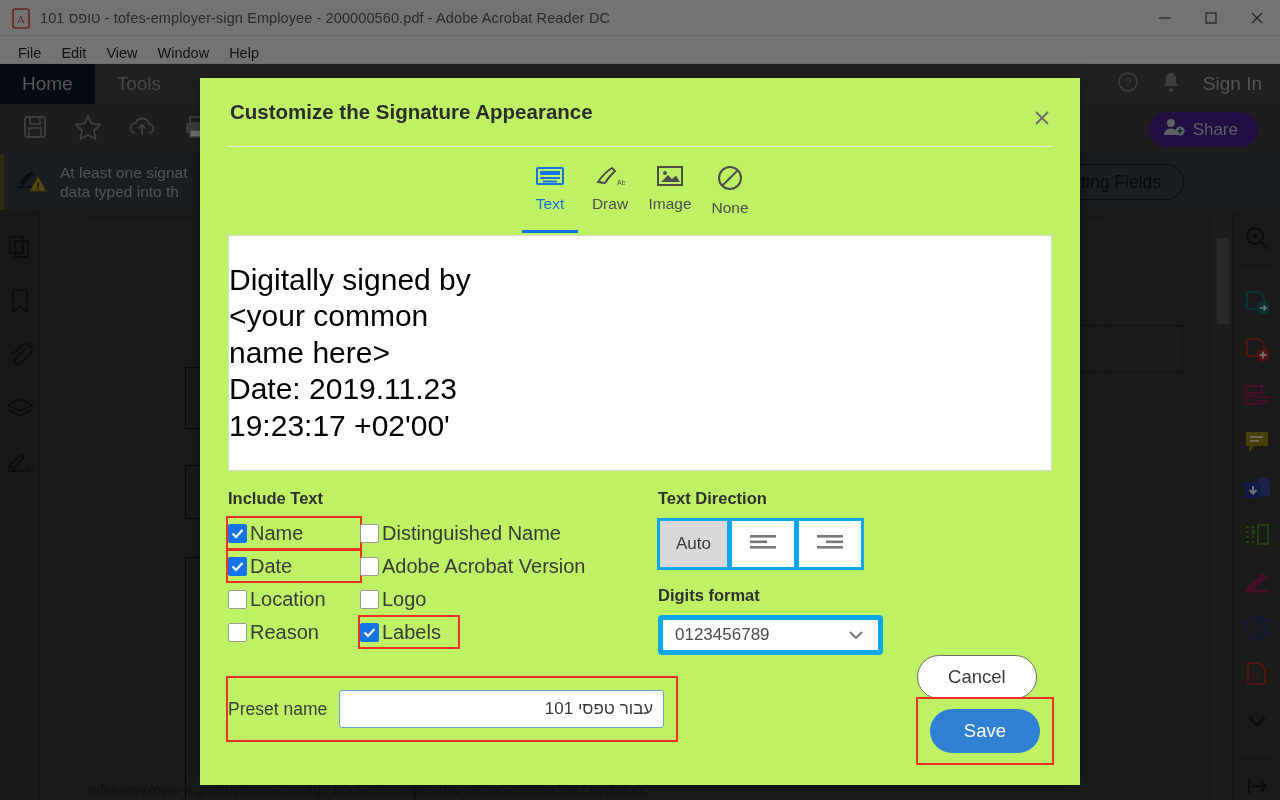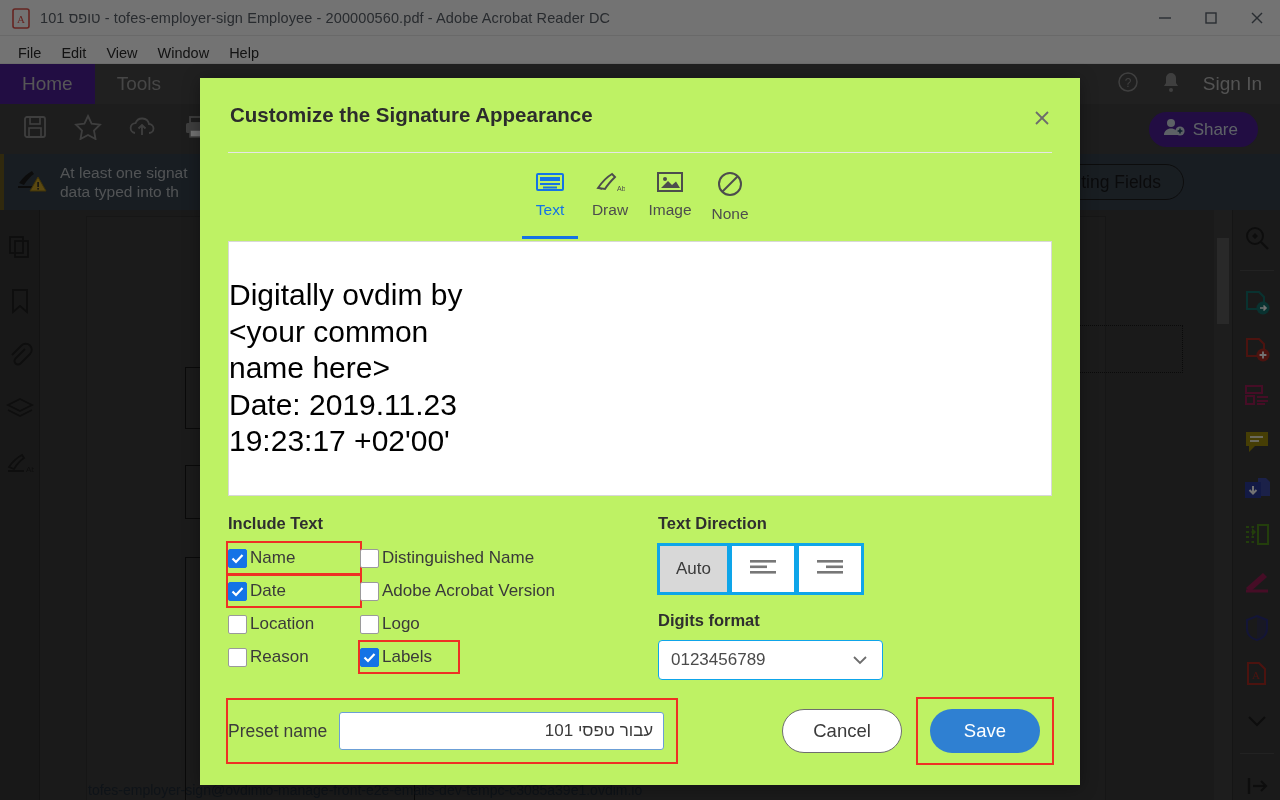--- a/index.html
+++ b/index.html
@@ -44,21 +44,21 @@
     background: #3a3a3a;
   }
   .acro-tabsbar {
     position: absolute; top: 0; left: 0; right: 0; height: 40px;
     background: #474747;
     display: flex; align-items: center;
   }
   .acro-tab {
     padding: 0 22px; line-height: 40px; font-size: 19px; color: #9c9c9c;
   }
-  .acro-tab.active { background: #4c1d95; color: #bfbfbf; }
+  .acro-tab.active { background: #0f172a; color: #bfbfbf; }
   .acro-right-head {
     position: absolute; right: 0; top: 0; height: 40px; display: flex; align-items: center; gap: 22px;
     padding-right: 18px; color: #9a9a9a;
   }
   .acro-signin { font-size: 19px; color: #b9b9b9; }
 
   .acro-toolbar {
     position: absolute; top: 40px; left: 0; right: 0; height: 50px;
     background: #404040; display: flex; align-items: center; gap: 26px; padding-left: 22px;
     color: #8b8b8b;
@@ -177,51 +177,51 @@
   .cb-grid { display: flex; gap: 0; }
   .cb-col { display: flex; flex-direction: column; gap: 3px; }
   .cb-col.c1 { width: 132px; }
   .cb-row { display: flex; align-items: center; height: 30px; position: relative; }
   .cb-row.hl { outline: 2.5px solid #ee3124; outline-offset: 0px; }
   .cbx {
     width: 19px; height: 19px; border: 1.6px solid #9a9a9a; background: #fff;
     border-radius: 2px; flex: none; display: flex; align-items: center; justify-content: center;
   }
   .cbx.on { background: #1473e6; border-color: #1473e6; }
-  .cb-label { font-size: 17px; color: #3a3a3a; margin-left: 3px; white-space: nowrap; }
+  .cb-label { font-size: 20px; color: #3a3a3a; margin-left: 3px; white-space: nowrap; }
 
   .seg { display: flex; margin-bottom: 16px; }
   .seg-item {
     height: 52px; min-width: 60px; border: 3px solid #0ea5e9; background: #fff;
     display: flex; align-items: center; justify-content: center; padding: 0 16px;
     font-size: 17px; color: #3a3a3a; margin-left: -1px;
   }
   .seg-item.active { background: #d8d8d8; }
   .select-wrap {
-    margin-top: 8px; width: 225px; height: 40px; border: 1px solid #0ea5e9; border-radius: 4px;
+    margin-top: 8px; width: 225px; height: 40px; border: 5px solid #0ea5e9; border-radius: 4px;
     display: flex; align-items: center; padding: 0 12px; position: relative; background: #fff;
   }
   .select-val { font-size: 17px; color: #4a4a4a; }
   .select-caret { position: absolute; right: 14px; color: #6d6d6d; }
 
   .footer {
     margin-top: auto; padding: 0 28px 22px 28px; display: flex; align-items: center;
   }
   .preset-wrap {
     display: flex; align-items: center; gap: 12px; padding: 12px 12px 12px 0;
     outline: 2.5px solid #ee3124;
   }
   .preset-label { font-size: 17.5px; color: #3c3c3c; }
   .preset-input {
     width: 325px; height: 38px; border: 1px solid #6c9fd6; border-radius: 3px;
     background: #fff; font-size: 17px; color: #3a3a3a; padding: 0 10px;
     direction: rtl; text-align: right;
     font-family: "Liberation Sans", sans-serif;
   }
-  .foot-btns { margin-left: auto; display: flex; align-items: center; gap: 0; }
+  .foot-btns { margin-left: auto; display: flex; align-items: center; gap: 0; flex-direction: column; }
   .btn-cancel {
     height: 44px; padding: 0 30px; border: 1.6px solid #6e6e6e; border-radius: 22px;
     background: #fff; font-size: 18.5px; color: #3a3a3a;
     display: flex; align-items: center; justify-content: center;
   }
   .save-hl { outline: 2.5px solid #ee3124; padding: 10px 12px; margin-left: 16px; display: flex; }
   .btn-save {
     height: 44px; padding: 0 34px; border: none; border-radius: 22px;
     background: #2f80d2; font-size: 18.5px; color: #ffffff;
     display: flex; align-items: center; justify-content: center;
@@ -543,21 +543,21 @@
             <circle cx="13" cy="13" r="11" fill="none" stroke="#4d4d4d" stroke-width="2"></circle>
             <line x1="5.5" y1="20.5" x2="20.5" y2="5.5" stroke="#4d4d4d" stroke-width="2"></line>
           </svg>
       </span>
       <span class="tab-label">None</span>
     </div>
   </div>
 
   <div class="preview">
     <div class="preview-right">
-      <div>Digitally ovdim by</div>
+      <div>Digitally signed by</div>
       <div>&lt;your common</div>
       <div>name here&gt;</div>
       <div>Date: 2019.11.23</div>
       <div>19:23:17 +02'00'</div>
     </div>
   </div>
 
   <div class="opts">
     <div class="opts-left">
       <div class="section-title">Include Text</div>

